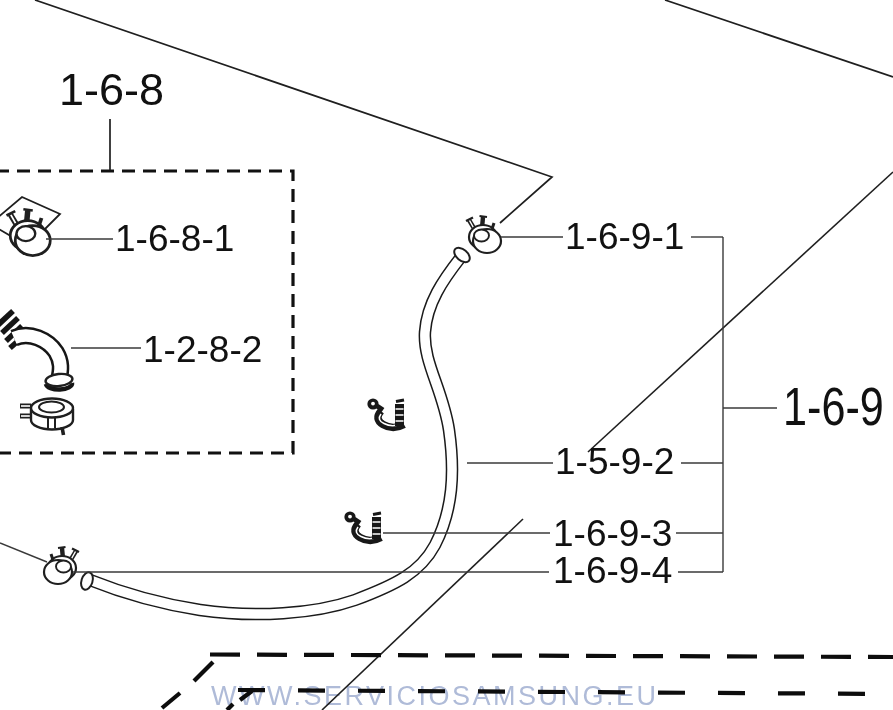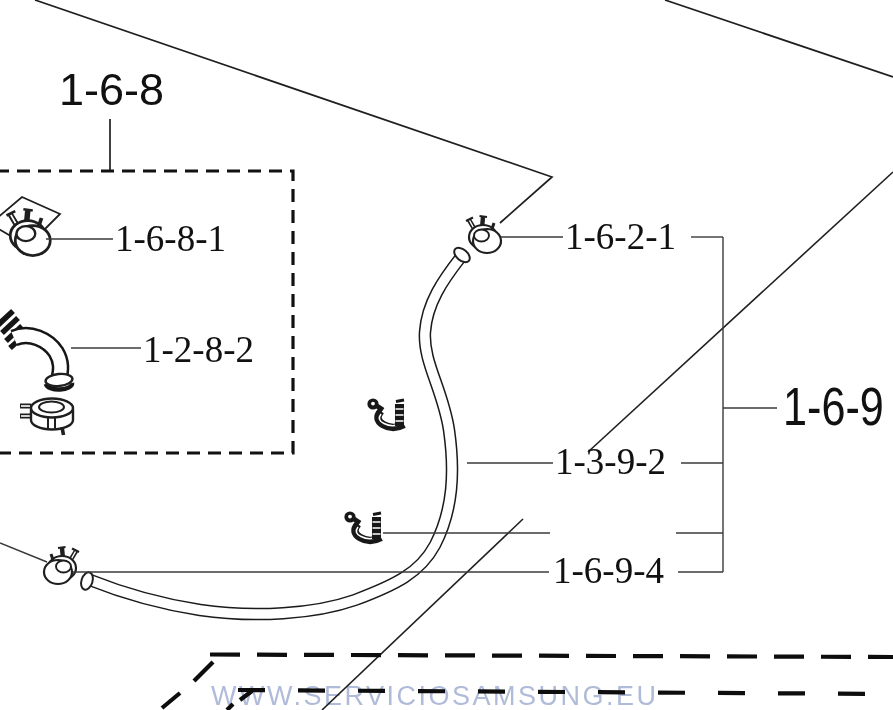--- a/index.html
+++ b/index.html
@@ -5,21 +5,21 @@
   html,body{margin:0;padding:0;background:#fff;}
   #stage{
     position:relative;width:893px;height:710px;background:#ffffff;
     overflow:hidden;font-family:"Liberation Sans",sans-serif;
   }
   #stage svg{position:absolute;left:0;top:0;z-index:2;}
   .lbl{
     position:absolute;z-index:3;color:#111;line-height:1;
     font-family:"Liberation Sans",sans-serif;white-space:nowrap;
   }
-  .lbl-sub{font-size:37px;font-family:Liberation Serif, serif;}
+  .lbl-sub{font-size:37px;}
   .lbl-big{font-size:45px;text-align:center;}
   .lbl-huge{font-size:54px;transform:scaleX(0.8);transform-origin:left top;}
   #watermark{
     position:absolute;z-index:1;left:211px;top:681px;
     font-size:27px;letter-spacing:2.5px;color:#afbbd8;
     font-family:"Liberation Sans",sans-serif;white-space:nowrap;
   }
 </style>
 </head>
 <body>
@@ -143,18 +143,19 @@
       <line x1="180" y1="693" x2="162" y2="708"></line>
       <line x1="238" y1="690" x2="893" y2="694" stroke-dasharray="27 33"></line>
       <line x1="252" y1="691" x2="240" y2="700"></line>
       <line x1="233" y1="704" x2="227" y2="710"></line>
     </g>
   </svg>
 
   <div class="lbl lbl-big" style="left:59px;top:67px">1-6-8</div>
   <div class="lbl lbl-sub" style="left:115px;top:220px">1-6-8-1</div>
   <div class="lbl lbl-sub" style="left:143px;top:331px">1-2-8-2</div>
-  <div class="lbl lbl-sub" style="left:565px;top:218px">1-6-2-1</div>
-  <div class="lbl lbl-sub" style="left:555px;top:443px">1-3-9-2</div>
+  <div class="lbl lbl-sub" style="left:565px;top:218px">1-6-9-1</div>
+  <div class="lbl lbl-sub" style="left:555px;top:443px">1-5-9-2</div>
+  <div class="lbl lbl-sub" style="left:553px;top:515px">1-6-9-3</div>
   <div class="lbl lbl-sub" style="left:553px;top:552px">1-6-9-4</div>
   <div class="lbl lbl-huge" style="left:783px;top:379px">1-6-9</div>
 
 </div>
 
 </body></html>

